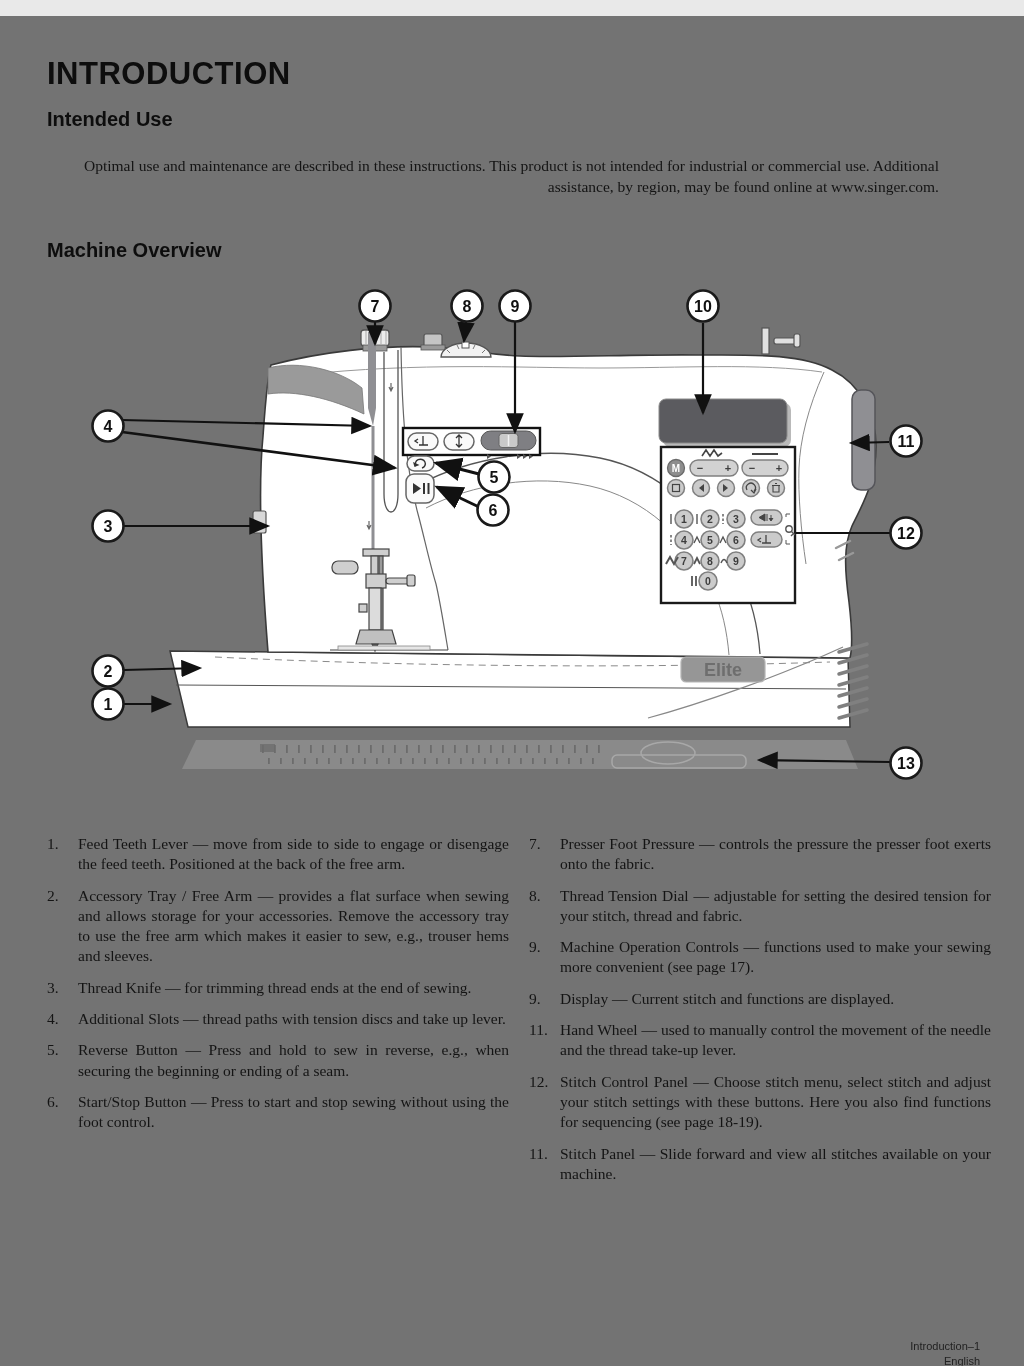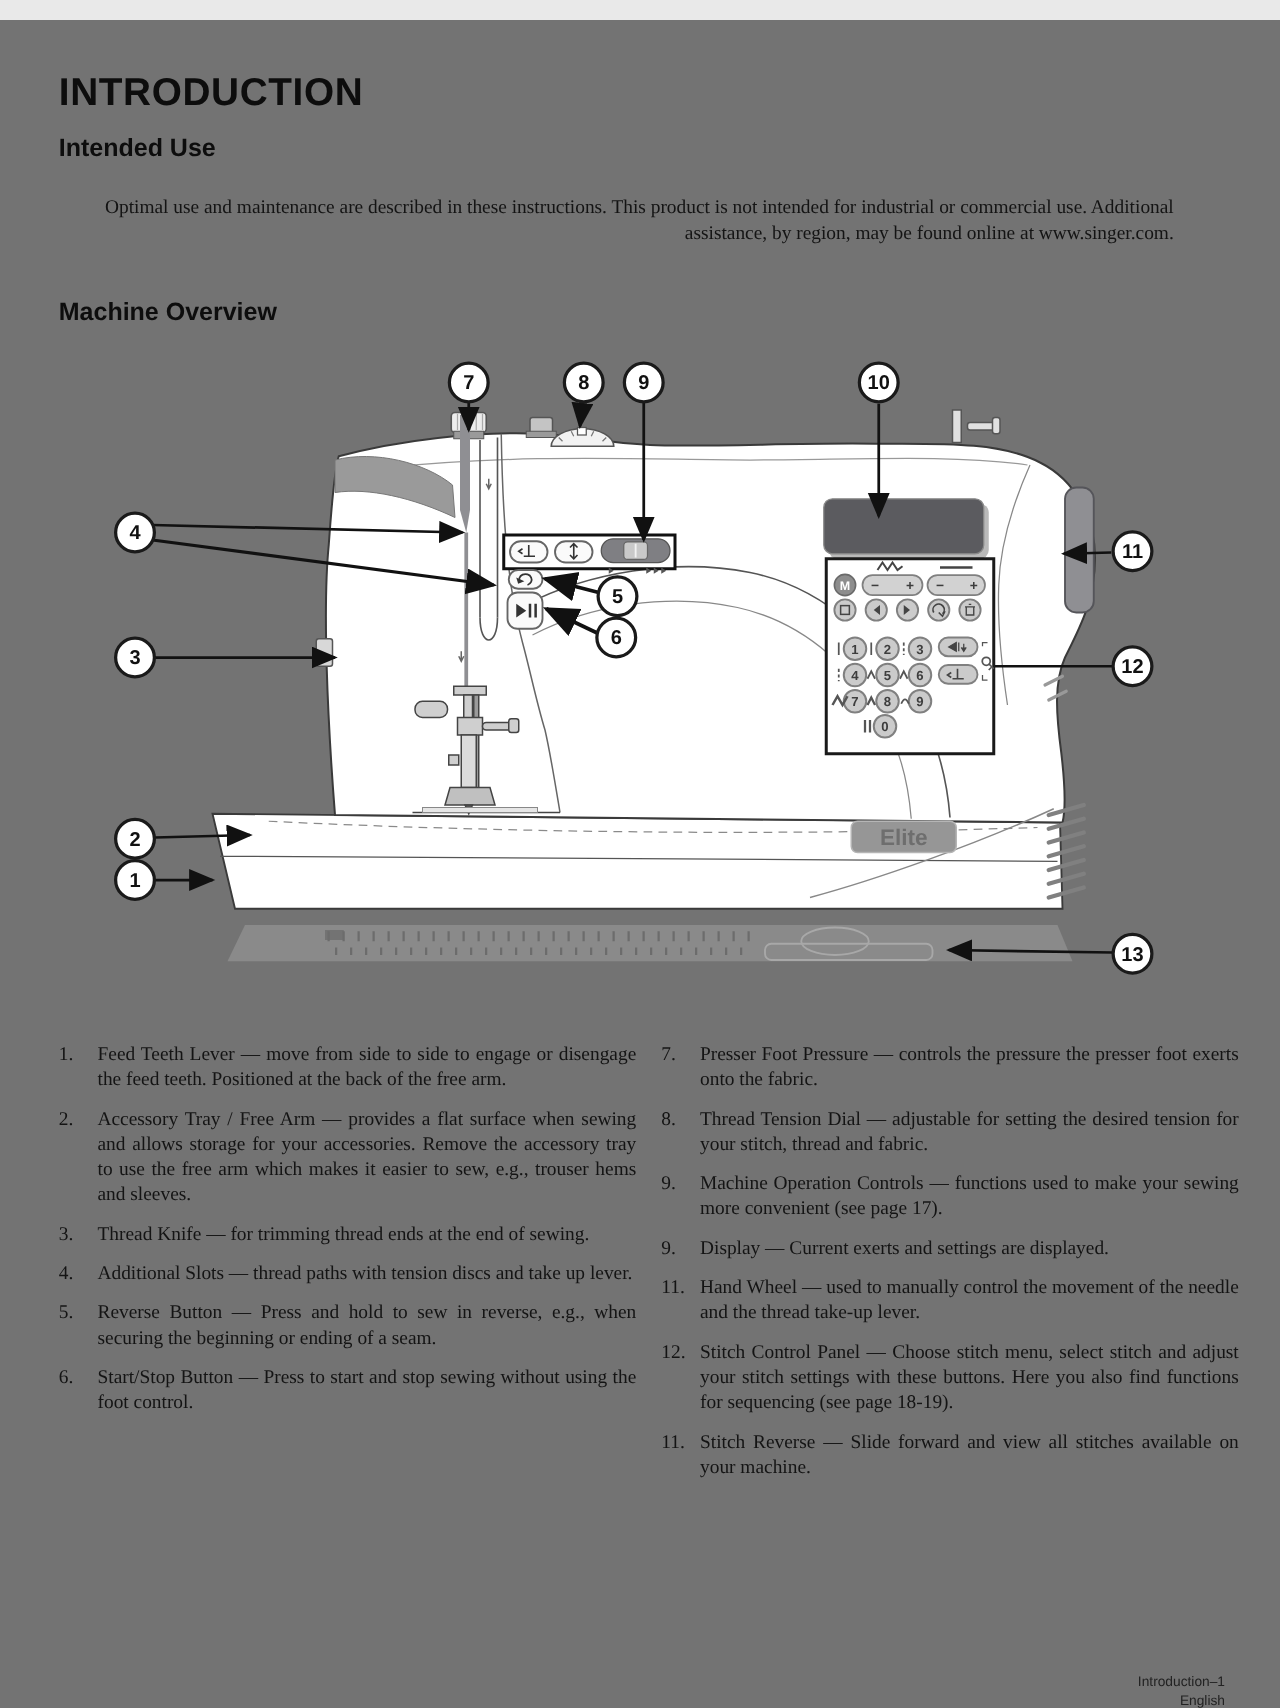--- a/index.html
+++ b/index.html
@@ -331,24 +331,24 @@
       <div class="pitem"><span class="num">2.</span><b>Accessory Tray / Free Arm</b> <span>— provides a flat surface when sewing and allows storage for your accessories. Remove the accessory tray to use the free arm which makes it easier to sew, e.g., trouser hems and sleeves.</span></div>
       <div class="pitem"><span class="num">3.</span><b>Thread Knife</b> <span>— for trimming thread ends at the end of sewing.</span></div>
       <div class="pitem"><span class="num">4.</span><b>Additional Slots</b> <span>— thread paths with tension discs and take up lever.</span></div>
       <div class="pitem"><span class="num">5.</span><b>Reverse Button</b> <span>— Press and hold to sew in reverse, e.g., when securing the beginning or ending of a seam.</span></div>
       <div class="pitem"><span class="num">6.</span><b>Start/Stop Button</b> <span>— Press to start and stop sewing without using the foot control.</span></div>
     </div>
     <div class="pcol">
       <div class="pitem"><span class="num">7.</span><b>Presser Foot Pressure</b> <span>— controls the pressure the presser foot exerts onto the fabric.</span></div>
       <div class="pitem"><span class="num">8.</span><b>Thread Tension Dial</b> <span>— adjustable for setting the desired tension for your stitch, thread and fabric.</span></div>
       <div class="pitem"><span class="num">9.</span><b>Machine Operation Controls</b> <span>— functions used to make your sewing more convenient (see page 17).</span></div>
-      <div class="pitem"><span class="num">9.</span><b>Display</b> <span>— Current exerts and settings are displayed.</span></div>
+      <div class="pitem"><span class="num">9.</span><b>Display</b> <span>— Current stitch and functions are displayed.</span></div>
       <div class="pitem"><span class="num">11.</span><b>Hand Wheel</b> <span>— used to manually control the movement of the needle and the thread take-up lever.</span></div>
       <div class="pitem"><span class="num">12.</span><b>Stitch Control Panel</b> <span>— Choose stitch menu, select stitch and adjust your stitch settings with these buttons. Here you also find functions for sequencing (see page 18-19).</span></div>
-      <div class="pitem"><span class="num">11.</span><b>Stitch Reverse</b> <span>— Slide forward and view all stitches available on your machine.</span></div>
+      <div class="pitem"><span class="num">11.</span><b>Stitch Panel</b> <span>— Slide forward and view all stitches available on your machine.</span></div>
     </div>
   </div>
 
   <div class="footer">
     <div>Introduction–1</div>
     <div>English</div>
   </div>
 
 </div>
 

